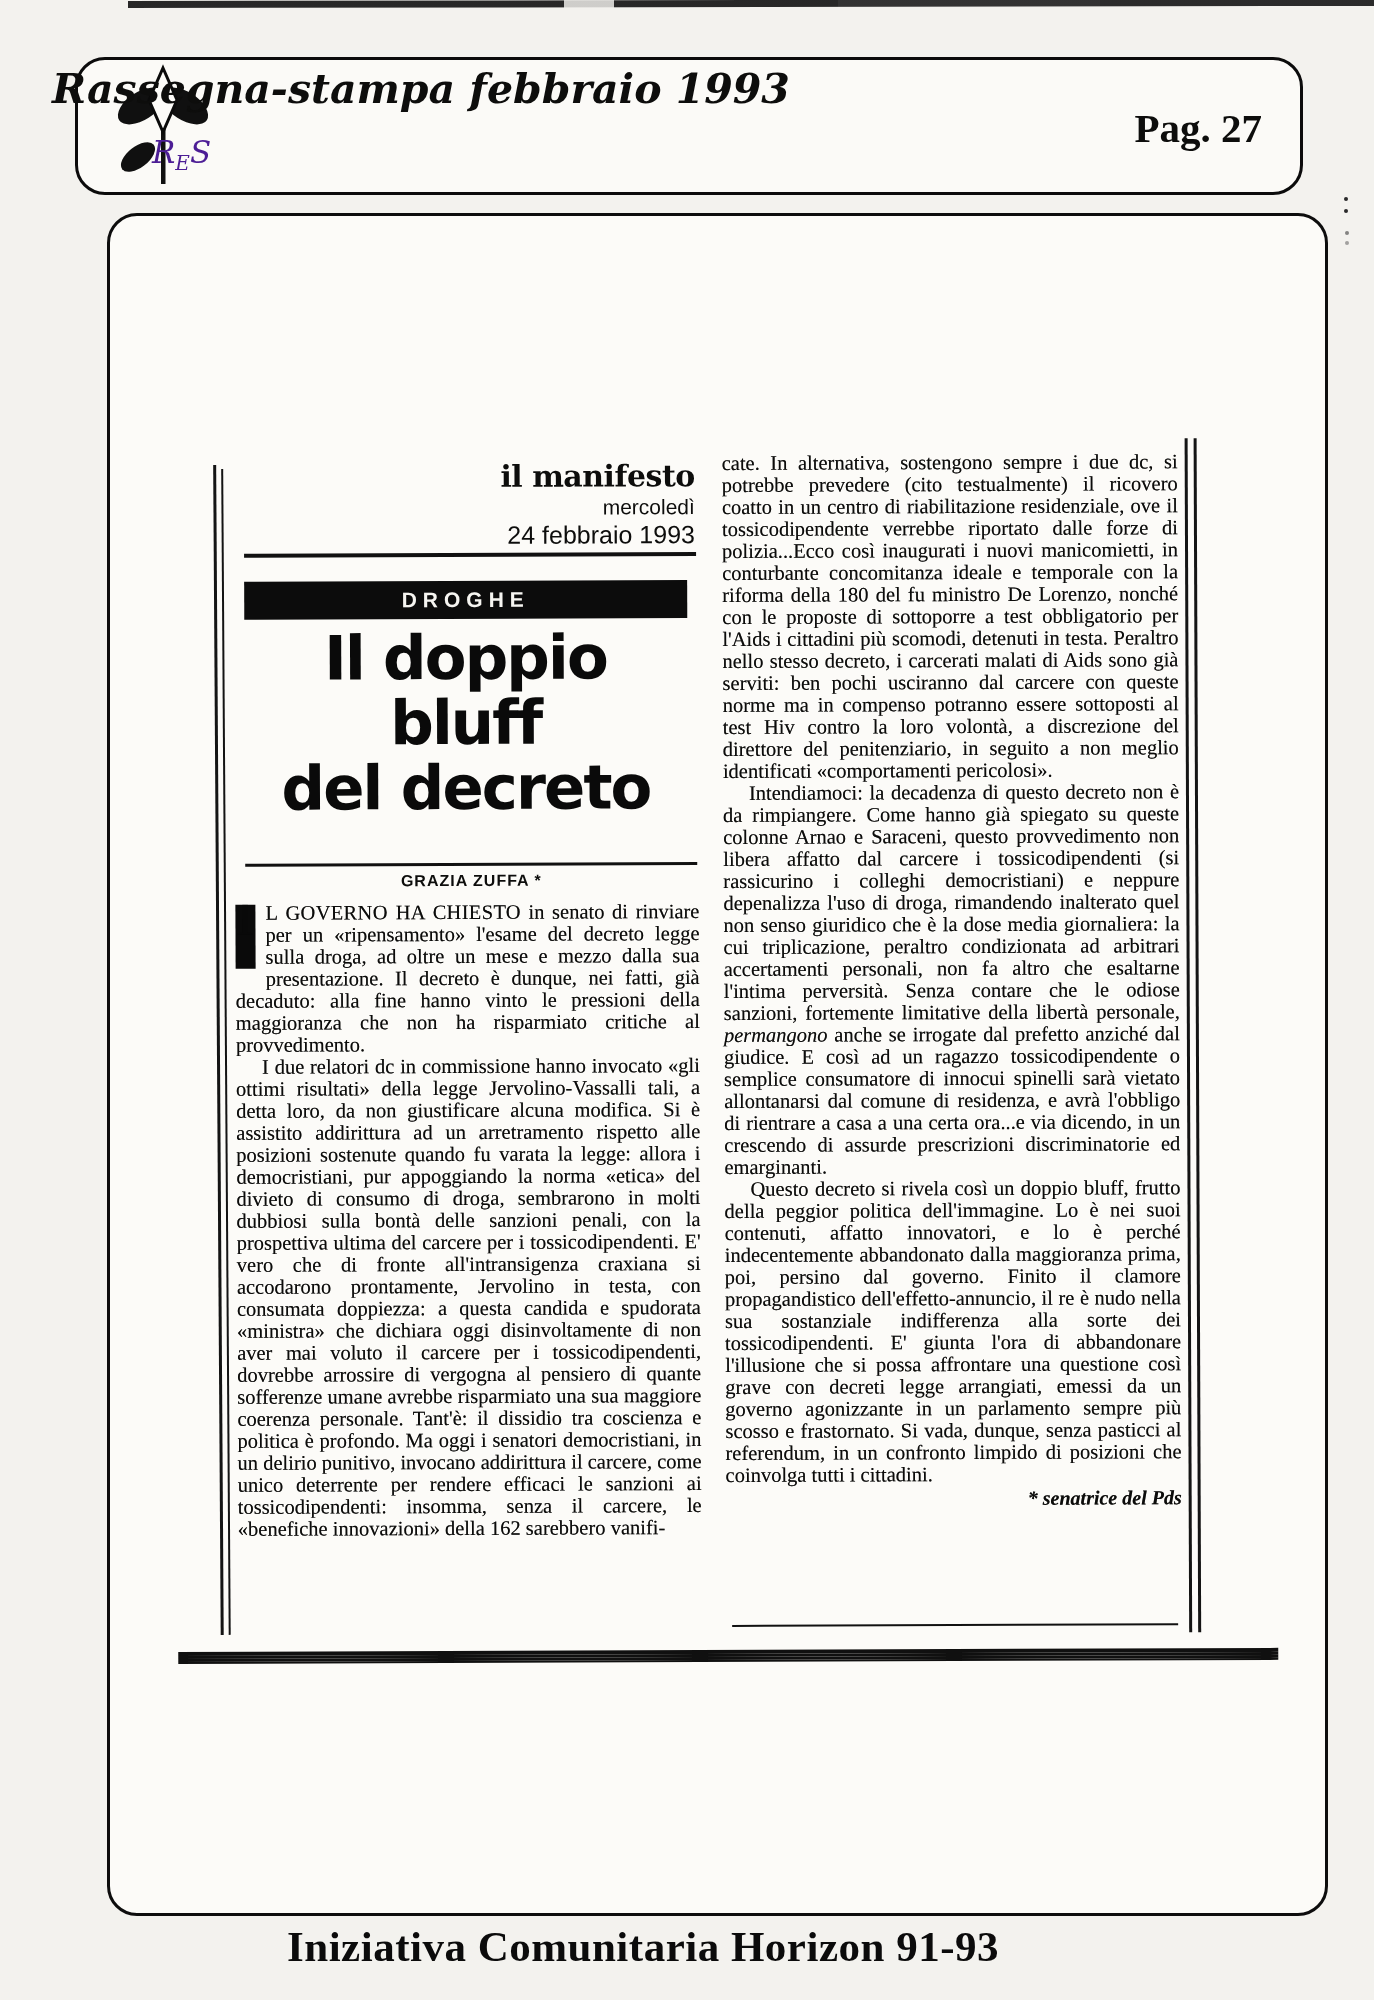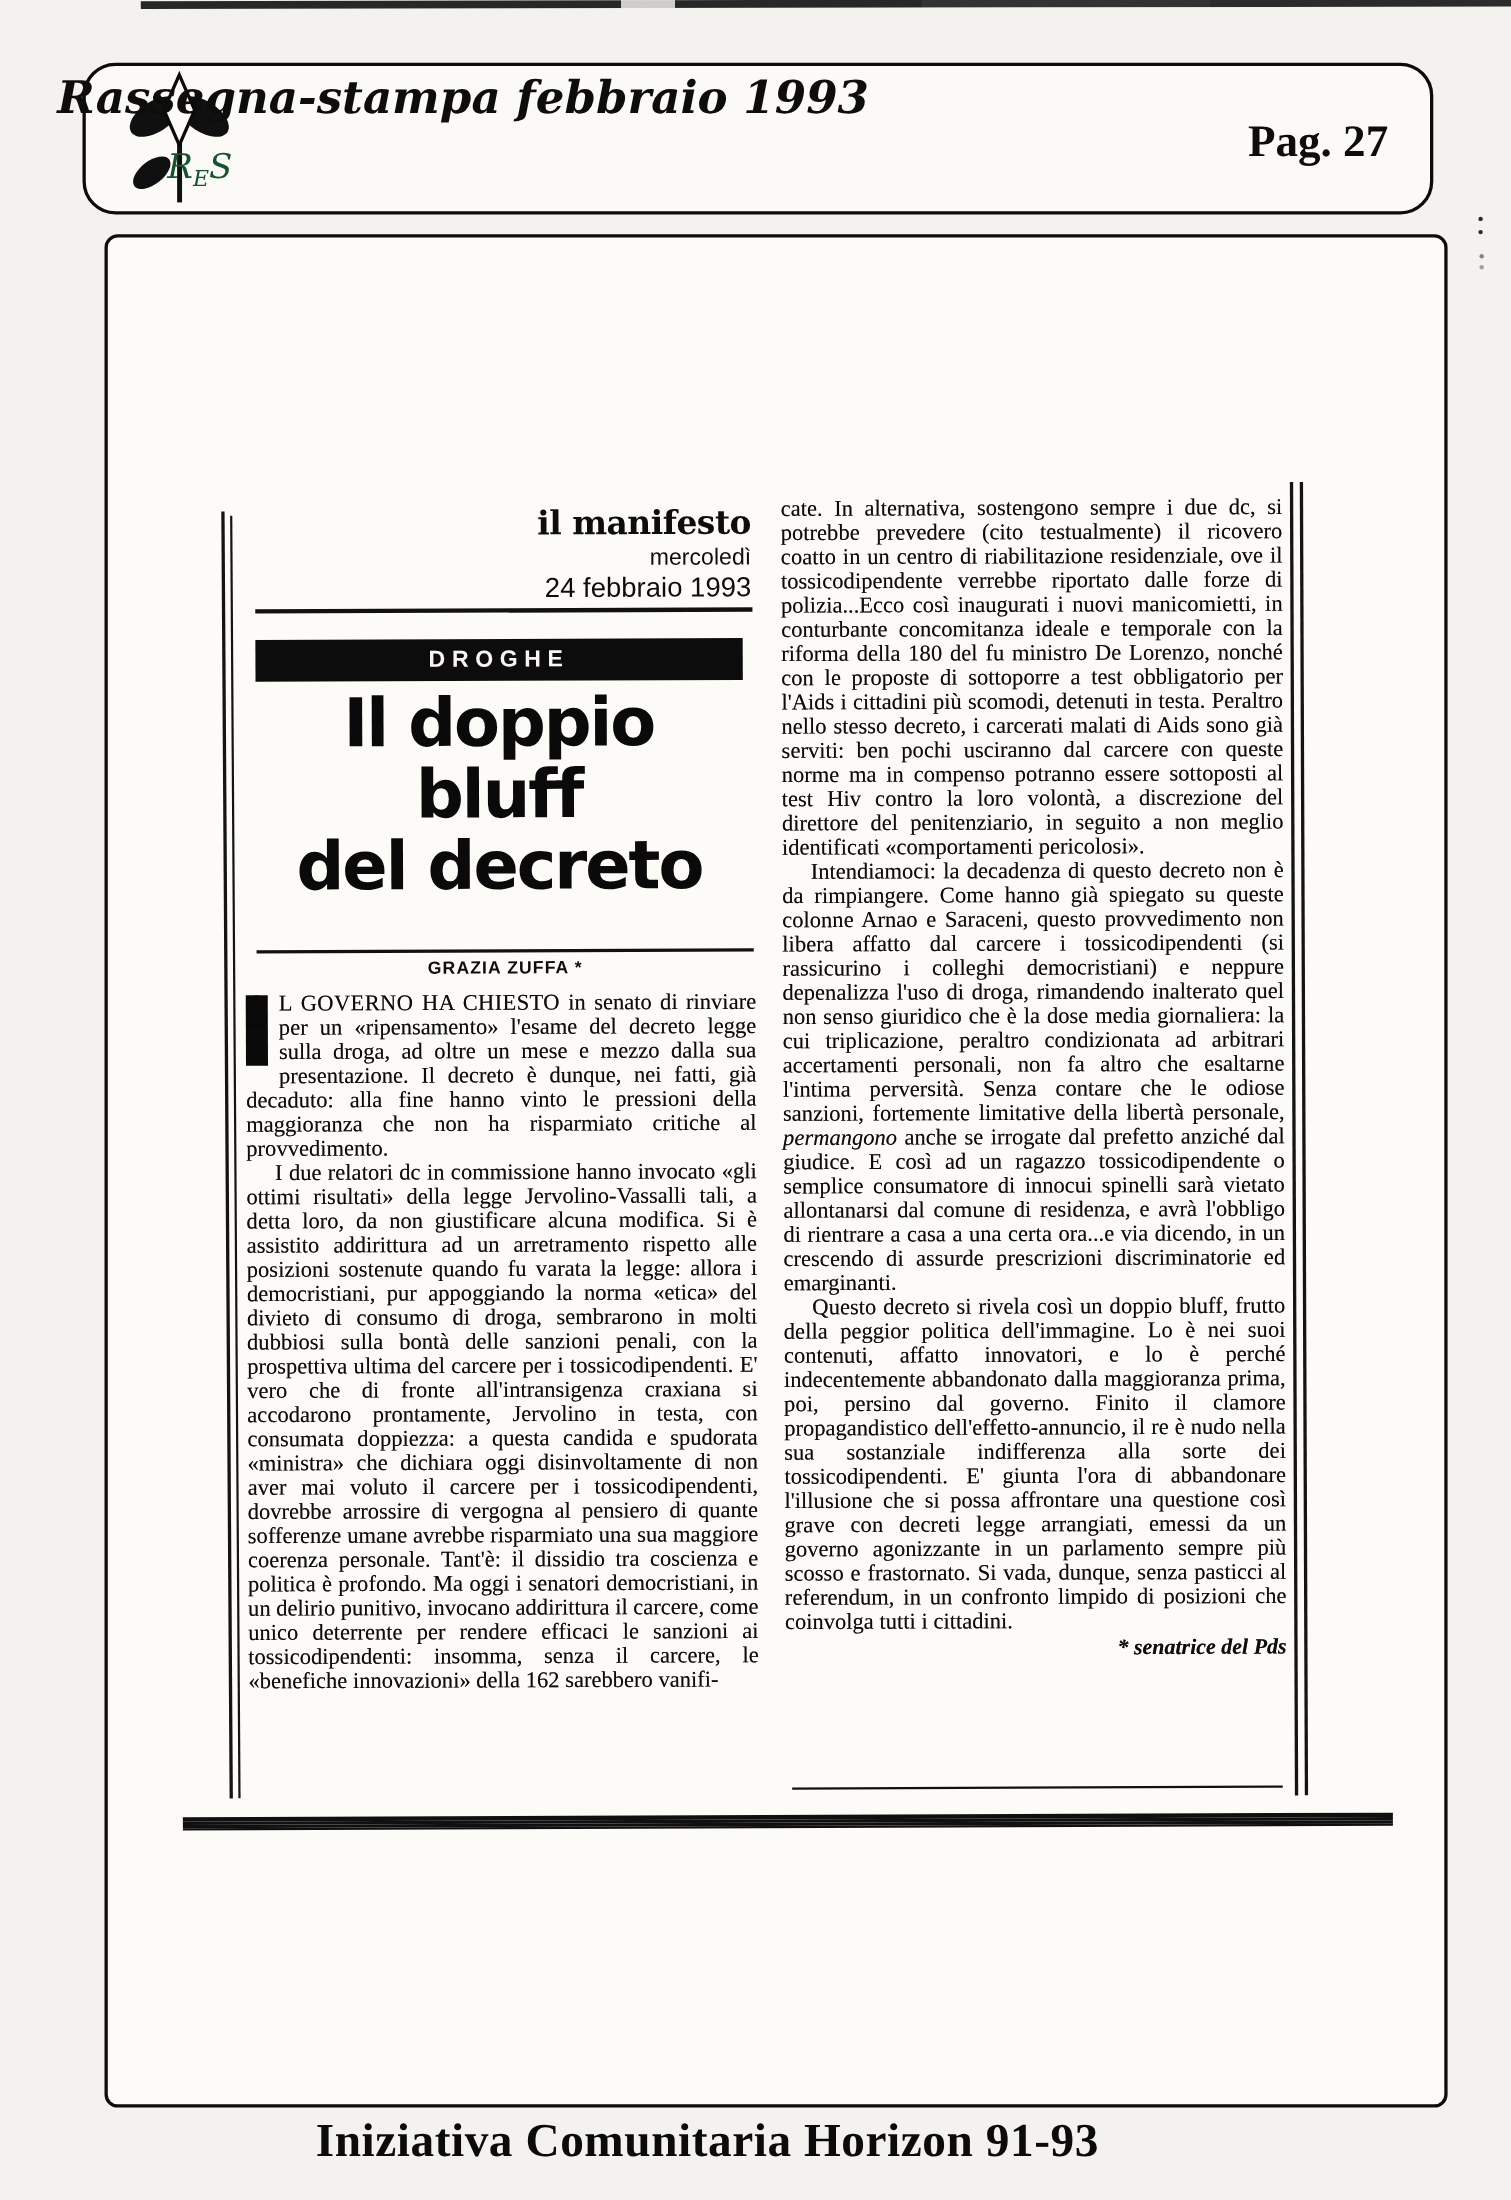--- a/index.html
+++ b/index.html
@@ -32,39 +32,39 @@
   .header-box{
     position:absolute;left:75px;top:57px;width:1222px;height:132px;
     border:3.5px solid #0b0b0b;border-radius:30px;
     background:#fbfaf7;
   }
   .logo{position:absolute;left:10px;top:2px;width:160px;height:128px;}
   .logo svg{position:absolute;left:0;top:0;}
   .logo-text{
     position:absolute;left:64px;top:72px;
     font-family:"DejaVu Serif", serif;font-style:italic;
-    font-size:31px;color:#14532d;white-space:nowrap;
+    font-size:31px;color:#4c1d95;white-space:nowrap;
   }
   .logo-text .sub{font-size:20px;vertical-align:-7px;}
   .title-block{
     position:absolute;left:0;right:0;top:6px;
     transform:translateX(-26px);
     font-family:"DejaVu Serif", serif;font-style:italic;font-weight:bold;
   }
   .title-line1{font-size:41px;line-height:46px;letter-spacing:0px;}
   .title-line2{font-size:40px;line-height:44px;margin-top:0px;}
   .pag-label{
     position:absolute;right:38px;top:44px;
     font-family:"Liberation Serif", serif;font-weight:bold;font-size:41px;
   }
 
   
   .content-box{
-    position:absolute;left:95px;top:213px;width:1215px;height:1697px;
-    border:3.5px solid #0d0d0d;border-radius:12px;
+    position:absolute;left:107px;top:213px;width:1215px;height:1697px;
+    border:3.5px solid #0d0d0d;border-radius:30px;
     background:#fcfbf8;
   }
   .clipping{position:absolute;inset:0;transform:rotate(-0.22deg);}
 
   
   .vline{position:absolute;background:#141414;}
   .vl-l1{left:107px;top:247px;width:3px;height:1170px;transform:rotate(-0.15deg);}
   .vl-l2{left:115px;top:251px;width:2px;height:1166px;transform:rotate(-0.15deg);}
   .vl-r1{left:1077px;top:224px;width:3px;height:1194px;}
   .vl-r2{left:1086px;top:224px;width:3px;height:1194px;}

